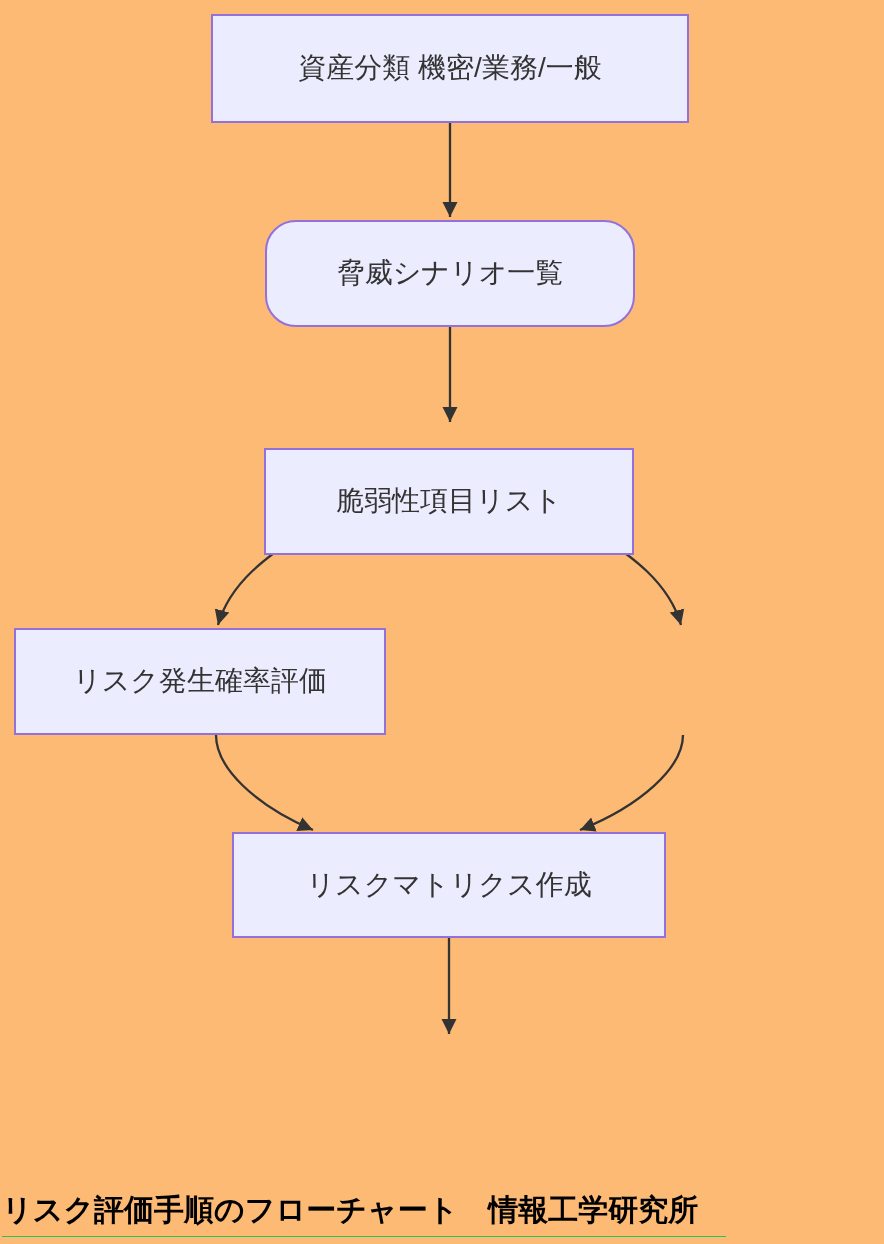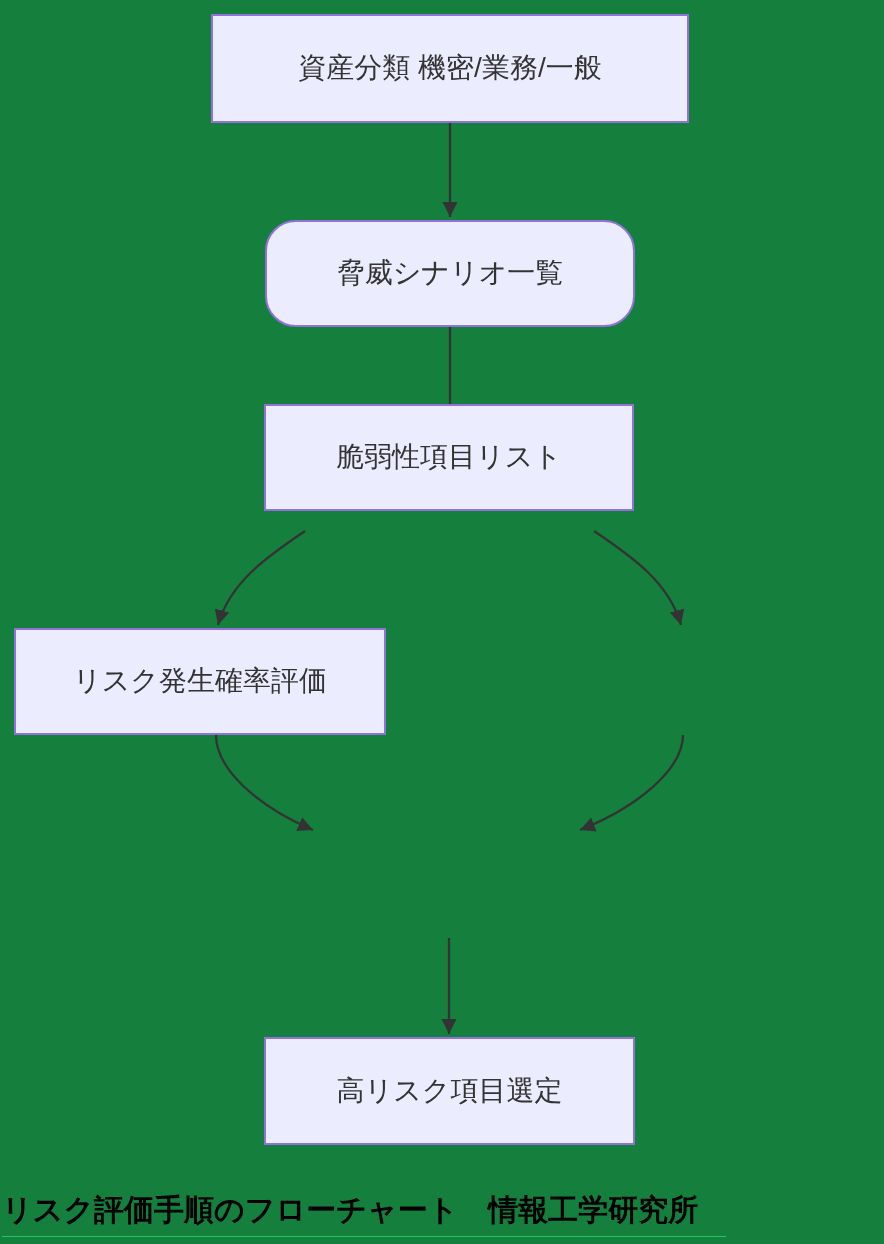--- a/index.html
+++ b/index.html
@@ -1,20 +1,20 @@
 <!DOCTYPE html>
 <html><head>
 <meta charset="utf-8">
 <style>
   html,body{margin:0;padding:0;background:#ffffff;}
   body{font-family:"Liberation Sans","DejaVu Sans",sans-serif;}
   .canvas{
     position:relative;
     width:884px;height:1244px;
-    background:#15803d;
+    background:#fdba74;
     overflow:hidden;
   }
   .edge-layer{
     position:absolute;left:0;top:0;width:884px;height:1244px;
     pointer-events:none;
   }
   .node{
     position:absolute;
     box-sizing:border-box;
     background:#ECECFF;
@@ -22,21 +22,21 @@
     color:#333333;
     font-size:28px;
     line-height:1.3;
     display:flex;align-items:center;justify-content:center;
     text-align:center;
     white-space:nowrap;
   }
   
   #n-asset   {left:211px;top:14px;  width:478px;height:109px;}
   #n-threat  {left:265px;top:220px; width:370px;height:107px;border-radius:31px;}
-  #n-vuln    {left:264px;top:404px; width:370px;height:107px;}
+  #n-vuln    {left:264px;top:448px; width:370px;height:107px;}
   #n-prob    {left:14px; top:628px; width:372px;height:107px;text-align:center;}
   #n-impact  {left:514px;top:628px; width:363px;height:107px;}
   #n-matrix  {left:232px;top:832px; width:434px;height:106px;}
   #n-high    {left:264px;top:1037px;width:371px;height:108px;}
   .caption{
     position:absolute;
     left:2px;top:1190px;
     font-size:30px;
     font-weight:bold;
     color:#000000;
@@ -77,22 +77,22 @@
 
   <div class="node" id="n-vuln">
     <span>脆弱性項目リスト</span>
   </div>
 
   <div class="node" id="n-prob">
     <span>リスク発生確率評価</span>
   </div>
 
 
+  <div class="node" id="n-matrix">
+    <span>リスクマトリクス作成</span>
+  </div>
 
-  <div class="node" id="n-high">
-    <span>高リスク項目選定</span>
-  </div>
 
   <div class="caption">
     <span>リスク評価手順のフローチャート　情報工学研究所</span>
   </div>
 
 </div>
 
 </body></html>

